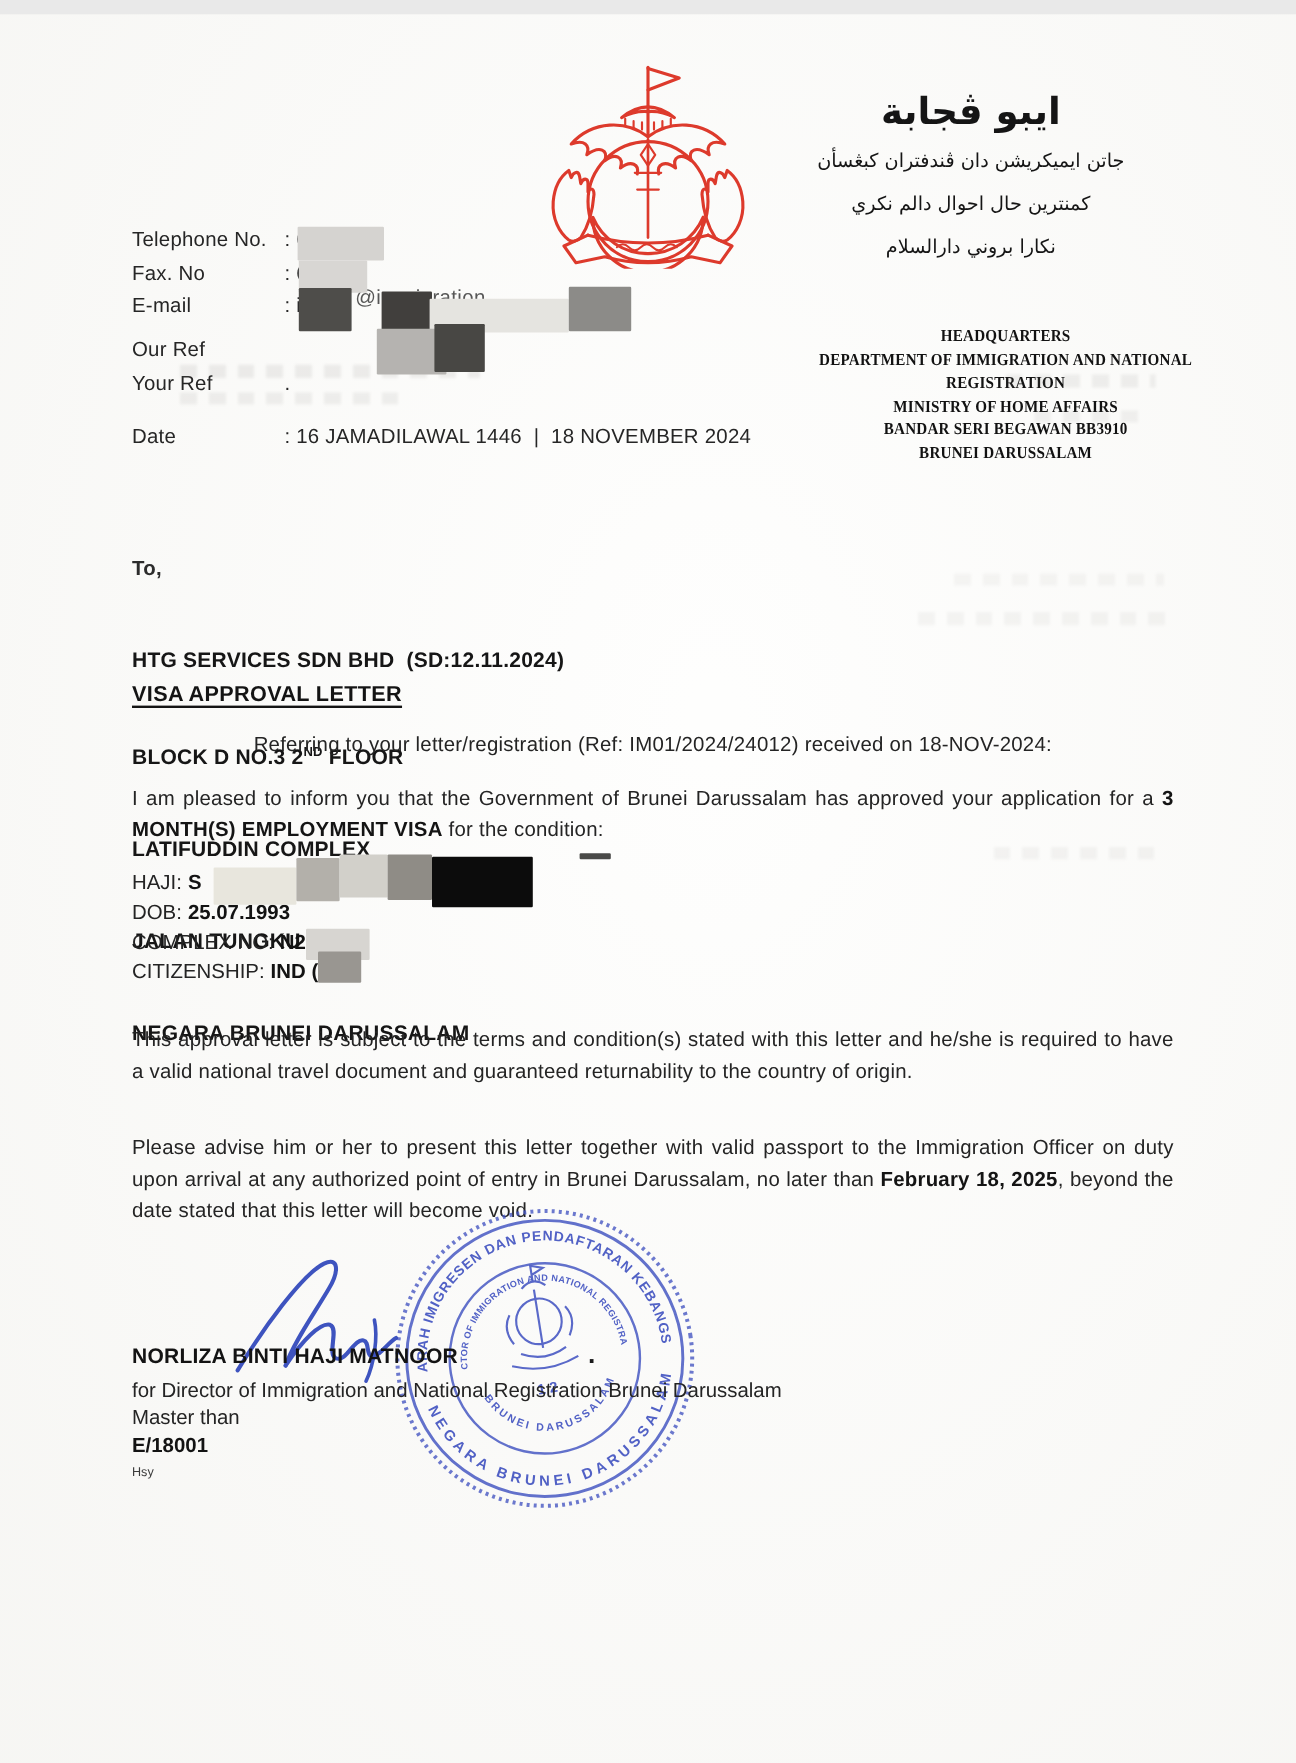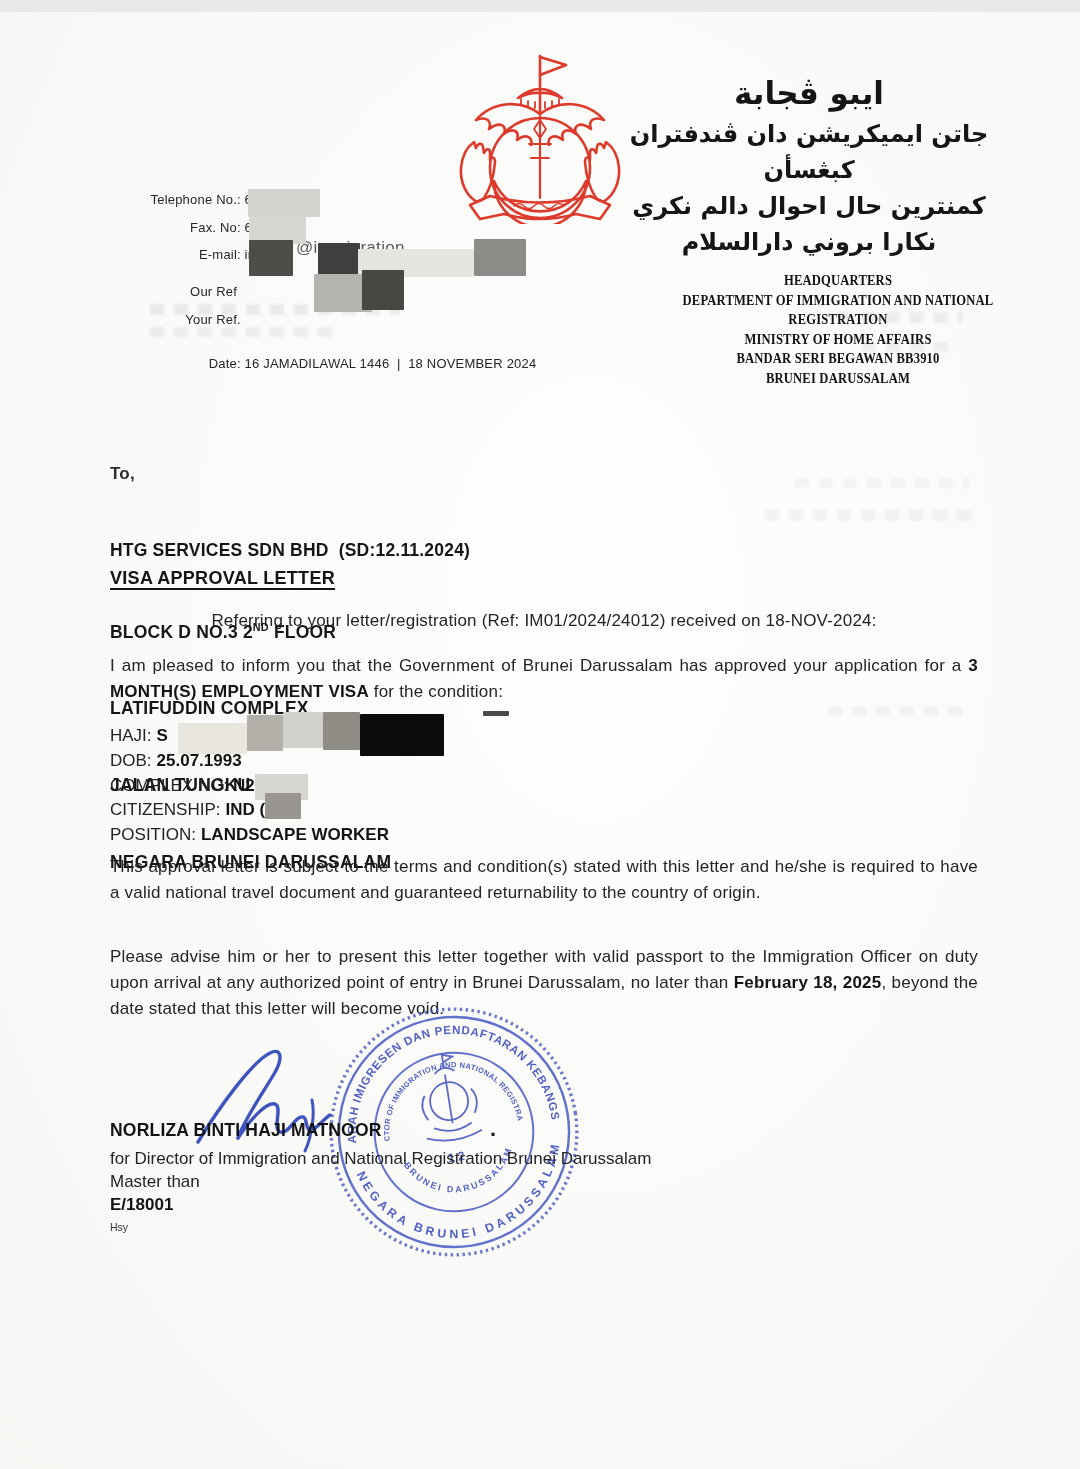--- a/index.html
+++ b/index.html
@@ -7,26 +7,26 @@
     position:relative;width:1080px;height:1469px;margin:12px auto;
     background:#fdfdfb;
     background-image:radial-gradient(ellipse at 55% 40%, rgba(255,255,255,.6), rgba(215,213,208,.18));
     font-family:"Liberation Sans", sans-serif;
     color:#232323;overflow:hidden;
   }
   .abs{position:absolute;}
   
   .jawi{left:588px;top:58px;width:442px;text-align:center;font-family:"DejaVu Sans",sans-serif;color:#151515;}
   .jawi .title{font-size:31px;font-weight:bold;line-height:46px;}
-  .jawi .line{font-size:24px;font-weight:bold;line-height:36px;}
+  .jawi .line{font-size:16px;font-weight:normal;line-height:36px;}
   .hq{left:633px;top:259px;width:410px;text-align:center;
       font-family:"Liberation Serif",serif;font-weight:bold;font-size:14px;line-height:19.6px;
       color:#121212;transform:scaleX(.9);transform-origin:50% 0;letter-spacing:.2px;}
   
-  .crow{display:flex;font-size:13px;line-height:27.5px;letter-spacing:.2px;color:#262626;text-align:right;}
+  .crow{display:flex;font-size:17px;line-height:27.5px;letter-spacing:.2px;color:#262626;}
   .crow .lb{width:127px;flex:0 0 127px;}
   .contact{left:110px;top:174px;}
   .refs{left:110px;top:266px;}
   .daterow{left:110px;top:338px;}
   .ghost{left:296px;top:226px;font-size:17px;color:rgba(45,45,45,.8);letter-spacing:.3px;z-index:1;}
   .redact{position:absolute;z-index:2;border-radius:1px;}
   
   .recipient{left:110px;top:398px;font-size:17.5px;font-weight:bold;line-height:25.6px;color:#161616;letter-spacing:.2px;white-space:pre-wrap;}
   .recipient .to{font-size:17px;font-weight:bold;color:#2c2c2c;}
   .recipient sup{font-size:.62em;vertical-align:super;}
@@ -151,21 +151,20 @@
 
   <div class="abs para p1">Referring to your letter/registration (Ref: IM01/2024/24012) received on 18-NOV-2024:</div>
 
   <div class="abs para p2 just"><span>I am pleased to inform you that the Government of Brunei Darussalam has approved your application for a </span><b>3 MONTH(S) EMPLOYMENT VISA</b><span> for the condition:</span></div>
 
   <div class="abs details">
     <div><span>HAJI:</span><b>S</b></div>
     <div><span>DOB:</span><b>25.07.1993</b></div>
     <div><span>COMPLEX NO:</span><b>N2</b></div>
     <div><span>CITIZENSHIP:</span><b>IND (</b></div>
-    <div><span>POSITION:</span><b>LANDSCAPE WORKER</b></div>
   </div>
 
   <div class="redact" style="left:483px;top:699px;width:26px;height:5px;background:#4a4a48;"></div>
   <div class="redact" style="left:178px;top:711px;width:69px;height:31px;background:#e8e6dd;"></div>
   <div class="redact" style="left:247px;top:703px;width:36px;height:36px;background:#b3b0aa;"></div>
   <div class="redact" style="left:283px;top:700px;width:40px;height:36px;background:#d2d0ca;"></div>
   <div class="redact" style="left:323px;top:700px;width:37px;height:38px;background:#8f8c86;"></div>
   <div class="redact" style="left:360px;top:702px;width:84px;height:42px;background:#0c0c0c;"></div>
   <div class="redact" style="left:255px;top:762px;width:53px;height:26px;background:#d7d5d1;"></div>
   <div class="redact" style="left:265px;top:781px;width:36px;height:26px;background:#999691;"></div>

